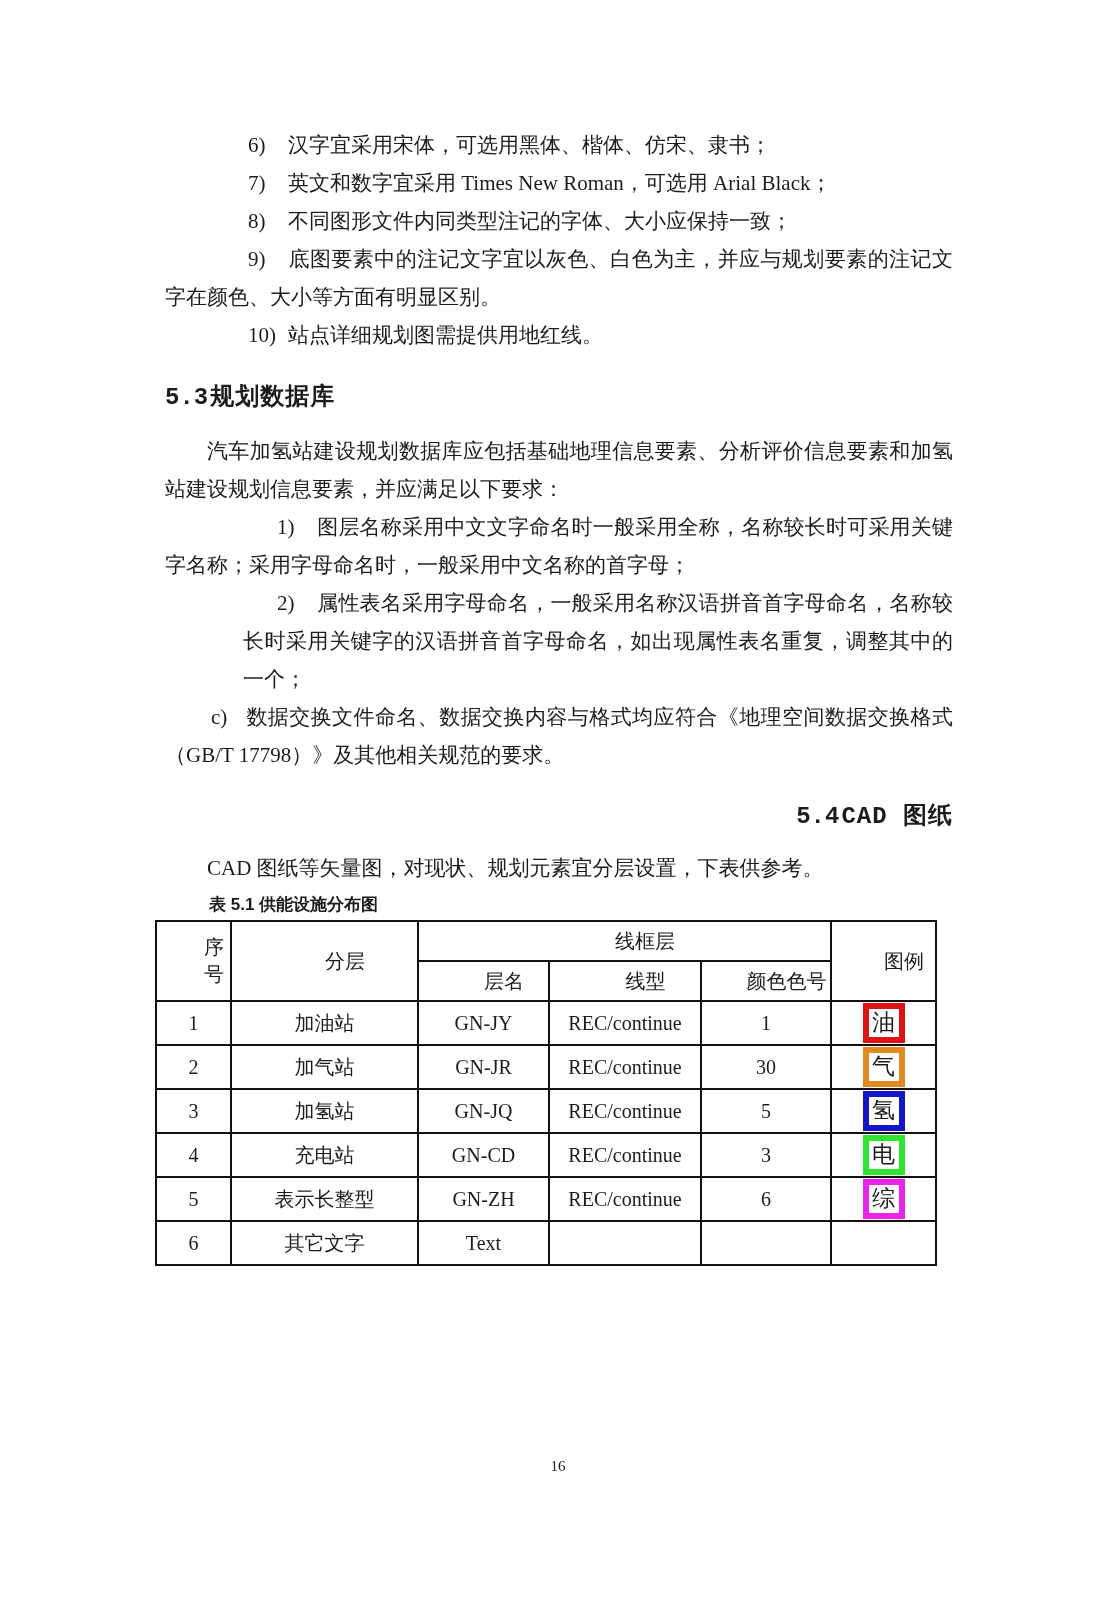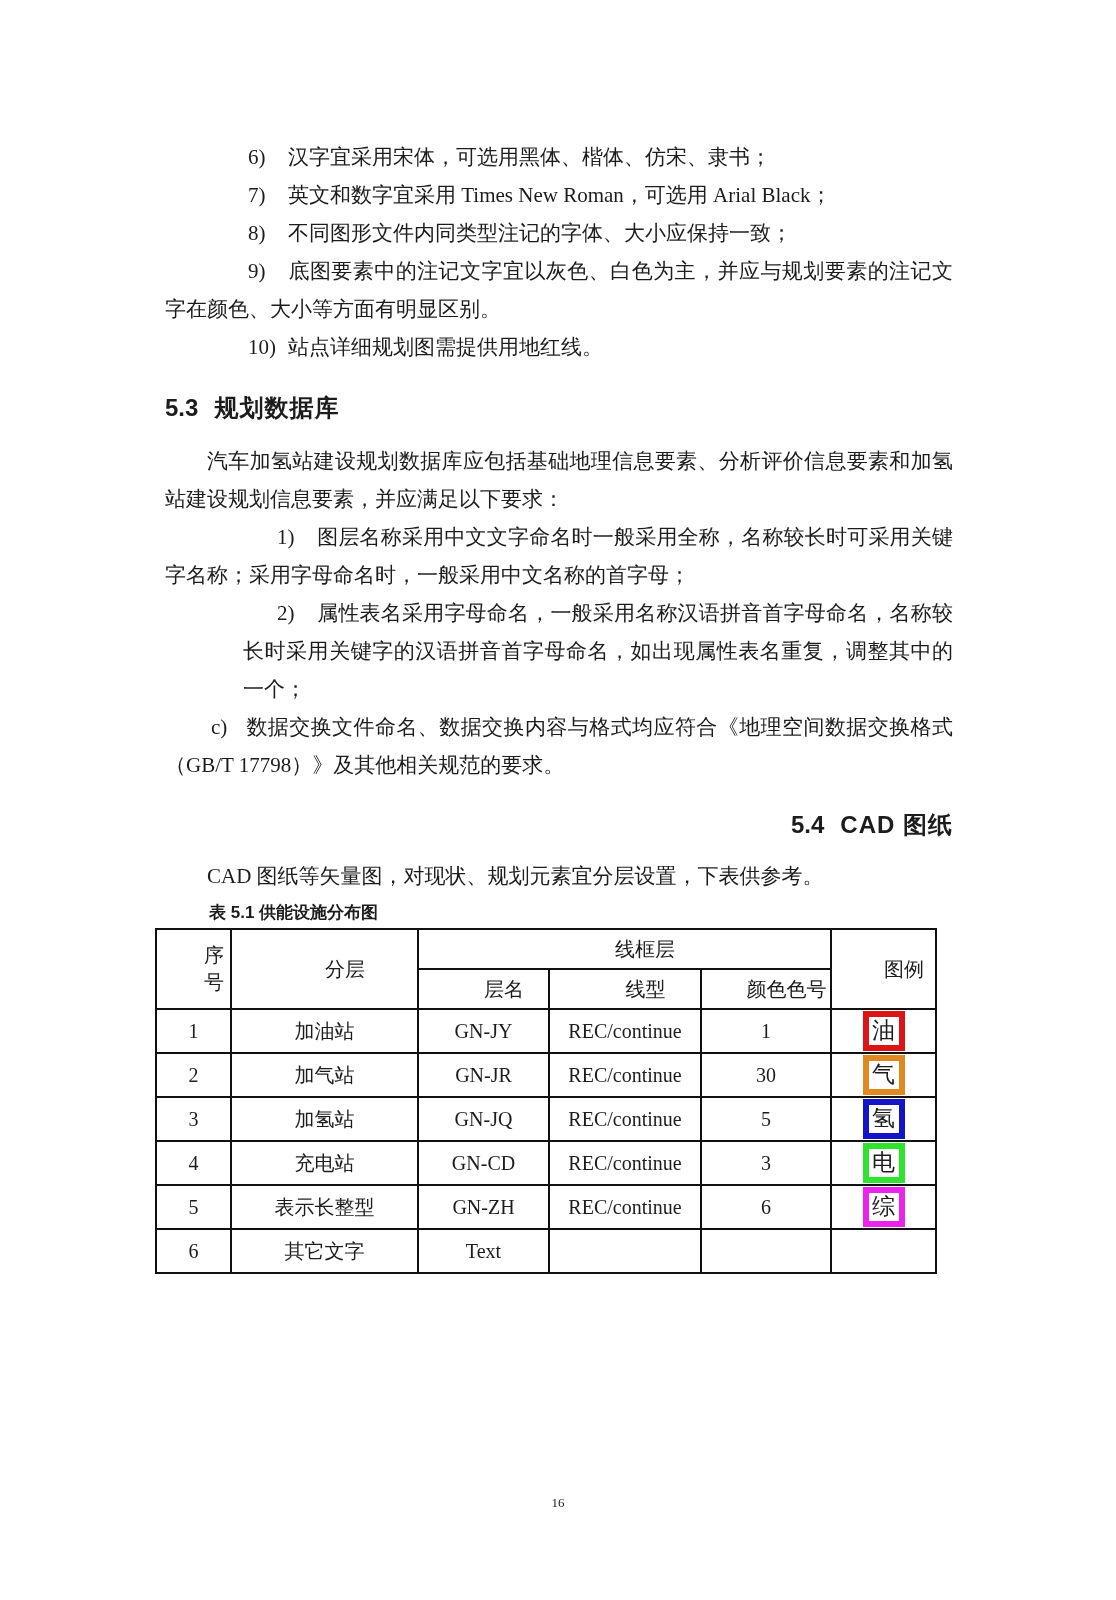--- a/index.html
+++ b/index.html
@@ -8,21 +8,21 @@
     width: 1116px;
     height: 1600px;
     background: #ffffff;
     font-family: "Liberation Serif", "DejaVu Serif", serif;
     color: #1c1c1c;
     overflow: hidden;
   }
   .content {
     position: absolute;
     left: 165px;
-    top: 138px;
+    top: 126px;
     width: 788px;
   }
   p { margin: 0; }
   .body-text {
     font-size: 21px;
     line-height: 38px;
     text-align: justify;
   }
   
   .li-num { text-indent: 83px; }
@@ -38,22 +38,22 @@
   .li-sub2 .lbl { display:inline-block; width:40px; text-indent:0; }
   .indent-first { text-indent: 42px; }
 
   .heading {
     margin-top: 25px;
     margin-bottom: 17px;
     font-size: 24px;
     font-weight: bold;
     line-height: 34px;
   }
-  .heading .h-num { font-family: Liberation Sans, sans-serif; margin-right: 16px; }
-  .heading .h-title { font-family: Liberation Sans, sans-serif; letter-spacing: 1px; }
+  .heading .h-num { font-family: Liberation Mono, monospace; margin-right: 2px; }
+  .heading .h-title { font-family: Liberation Mono, monospace; letter-spacing: 1px; }
   .h54 { margin-top: 24px; margin-bottom: 15px; text-align: right; }
 
   .table-caption {
     margin-top: 3px;
     margin-left: 44px;
     font-size: 17px;
     font-weight: bold;
     font-family: "Liberation Sans", "DejaVu Sans", sans-serif;
     line-height: 30px;
   }
@@ -80,25 +80,25 @@
     height: 28px;
     border: 6px solid #000;
     background: #ffffff;
     font-size: 23px;
     line-height: 28px;
     text-align: center;
     vertical-align: middle;
   }
   .page-number {
     position: absolute;
-    top: 1495px;
+    top: 1458px;
     left: 0;
     width: 100%;
     text-align: center;
-    font-size: 13px;
+    font-size: 15px;
   }
 </style>
 </head>
 <body>
 
 <div class="page">
   <div class="content">
 
     <p class="body-text li-num"><span class="lbl">6)</span><span>汉字宜采用宋体，可选用黑体、楷体、仿宋、隶书；</span></p>
     <p class="body-text li-num"><span class="lbl">7)</span><span>英文和数字宜采用 Times New Roman，可选用 Arial Black；</span></p>

